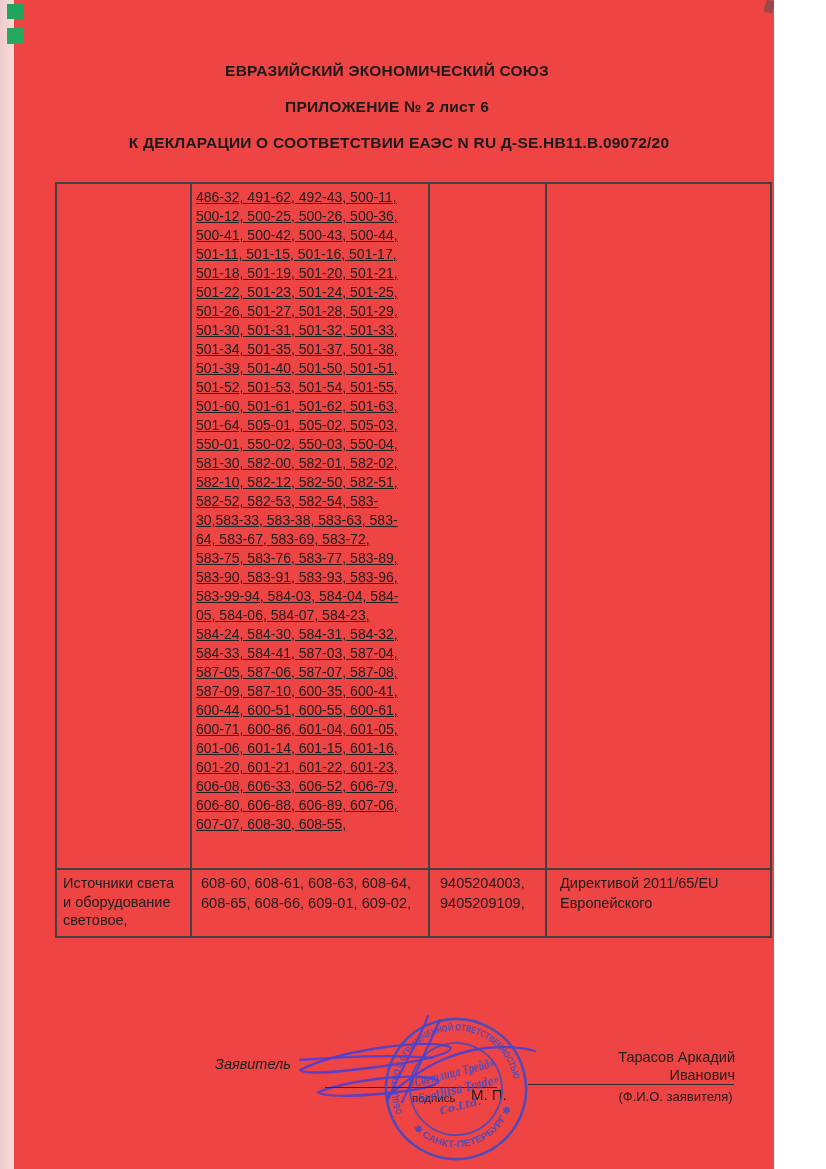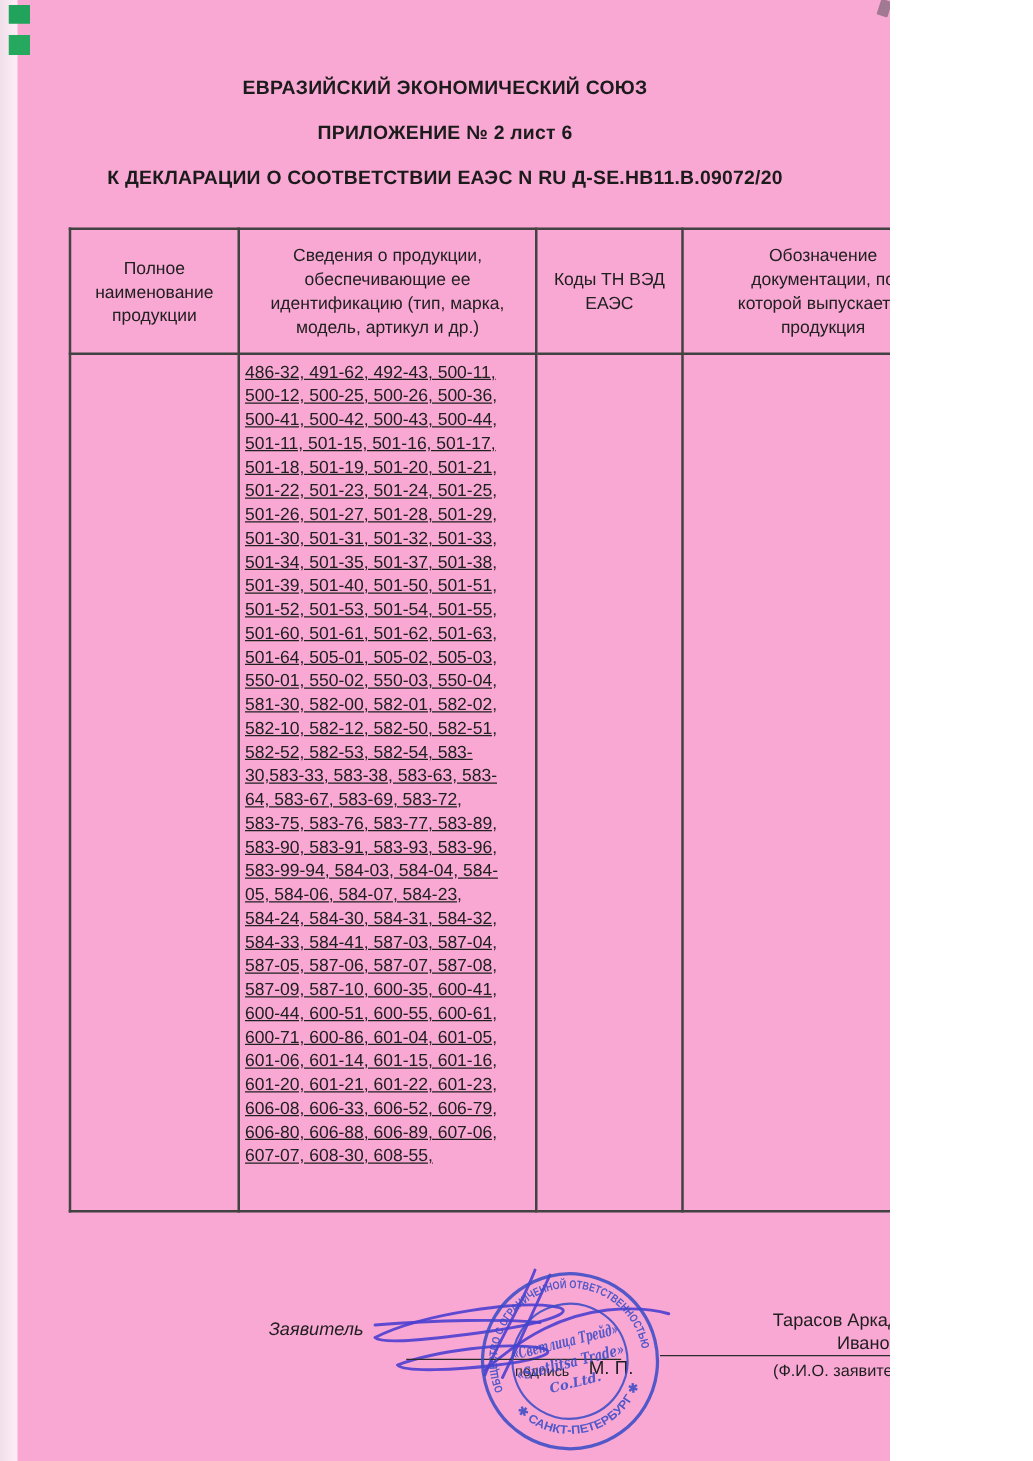--- a/index.html
+++ b/index.html
@@ -1,30 +1,30 @@
 <!DOCTYPE html>
 <html><head>
 <meta charset="utf-8">
 <style>
   html,body{margin:0;padding:0;background:#ffffff;}
   .page{
-    position:relative;width:712px;height:1169px;background:#f9a8d4;
+    position:relative;width:774px;height:1169px;background:#ef4444;
     font-family:"Liberation Sans",sans-serif;color:#1e1e1e;overflow:hidden;
   }
   .edge-shadow{position:absolute;left:0;top:0;bottom:0;width:14px;
     background:linear-gradient(90deg,#ededef,#ffffff);opacity:.8;}
   .green-sq{position:absolute;left:7px;width:17px;}
   .sq1{top:4px;height:15px;background:#21a35b;}
   .sq2{top:28px;height:16px;background:#26a85f;}
   .corner-smudge{position:absolute;right:0;top:0;width:9px;height:13px;
     background:#4a4a52;opacity:.5;transform:rotate(18deg);border-radius:1px;}
 
   .title{position:absolute;left:0;width:100%;text-align:center;
     font-weight:bold;font-size:15.5px;letter-spacing:.2px;color:#1b1b1b;}
-  .t1{top:62px;} .t2{top:98px;} .t3{top:134px;}
+  .t1{top:62px;} .t2{top:98px;} .t3{top:134px;padding-left:12px;}
 
   table.doc{position:absolute;left:55px;top:182px;width:715px;
     border-collapse:collapse;table-layout:fixed;}
   table.doc th,table.doc td{border:2px solid #424242;vertical-align:top;
     font-weight:normal;font-size:14px;line-height:19px;color:#202020;padding:4px 4px;}
   table.doc th{vertical-align:middle;text-align:center;height:90px;}
   col.c1{width:135px;} col.c2{width:238px;} col.c3{width:117px;} col.c4{width:225px;}
   .pre{white-space:pre-line;}
   td.codes-big{padding:3px 4px 0 9px;font-size:14.6px;line-height:19.85px;height:676px;text-decoration:underline;}
   tr.row2 td{height:58px;font-size:14.5px;line-height:19.5px;}
@@ -70,35 +70,20 @@
   <div class="title t3">К ДЕКЛАРАЦИИ О СООТВЕТСТВИИ ЕАЭС N RU Д-SE.HB11.B.09072/20</div>
 
   <table class="doc">
     <colgroup>
         <col class="c1">
         <col class="c2">
         <col class="c3">
         <col class="c4">
       </colgroup>
     <tbody>
-        <tr>
-      <th class="pre">Полное
-наименование
-продукции</th>
-      <th class="pre">Сведения о продукции,
-обеспечивающие ее
-идентификацию (тип, марка,
-модель, артикул и др.)</th>
-      <th class="pre">Коды ТН ВЭД
-ЕАЭС</th>
-      <th class="pre">Обозначение
-документации, по
-которой выпускается
-продукция</th>
-    </tr>
     <tr>
       <td></td>
       <td class="codes-big pre">486-32, 491-62, 492-43, 500-11,
 500-12, 500-25, 500-26, 500-36,
 500-41, 500-42, 500-43, 500-44,
 501-11, 501-15, 501-16, 501-17,
 501-18, 501-19, 501-20, 501-21,
 501-22, 501-23, 501-24, 501-25,
 501-26, 501-27, 501-28, 501-29,
 501-30, 501-31, 501-32, 501-33,
@@ -123,20 +108,31 @@
 587-09, 587-10, 600-35, 600-41,
 600-44, 600-51, 600-55, 600-61,
 600-71, 600-86, 601-04, 601-05,
 601-06, 601-14, 601-15, 601-16,
 601-20, 601-21, 601-22, 601-23,
 606-08, 606-33, 606-52, 606-79,
 606-80, 606-88, 606-89, 607-06,
 607-07, 608-30, 608-55,</td>
       <td></td>
       <td></td>
+    </tr>
+    <tr class="row2">
+      <td class="name pre">Источники света
+и оборудование
+световое,</td>
+      <td class="codes pre">608-60, 608-61, 608-63, 608-64,
+608-65, 608-66, 609-01, 609-02,</td>
+      <td class="tnved pre">9405204003,
+9405209109,</td>
+      <td class="doc4 pre">Директивой 2011/65/EU
+Европейского</td>
     </tr>
   </tbody>
     </table>
 
   <div class="applicant">Заявитель</div>
 
   <svg class="signature" viewBox="0 0 260 100">
     <path d="M 10,62 C 50,42 125,33 152,37 C 175,40 150,50 102,57 C 58,63 16,68 10,62"></path>
     <path d="M 28,84 C 60,72 115,66 140,70 C 160,73 142,80 108,84 C 75,88 34,90 28,84"></path>
     <path d="M 138,8 C 128,35 106,70 98,92"></path>

